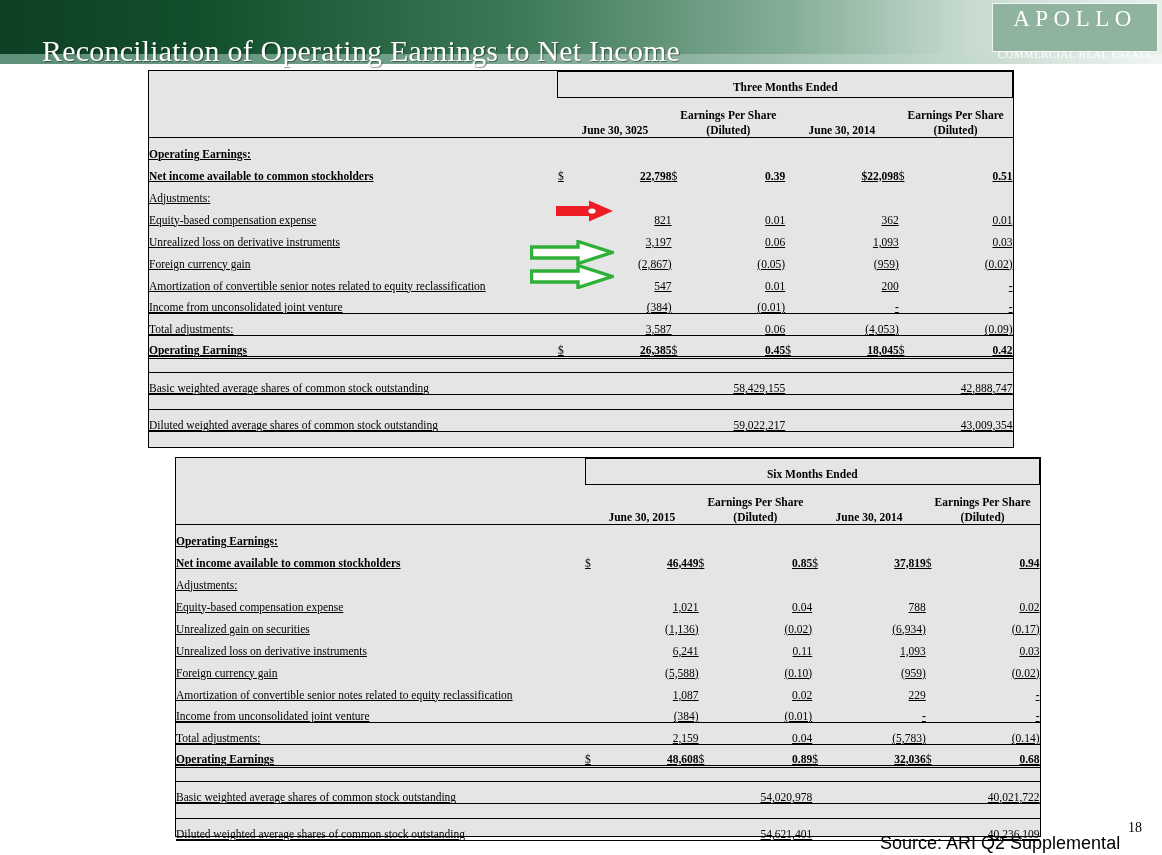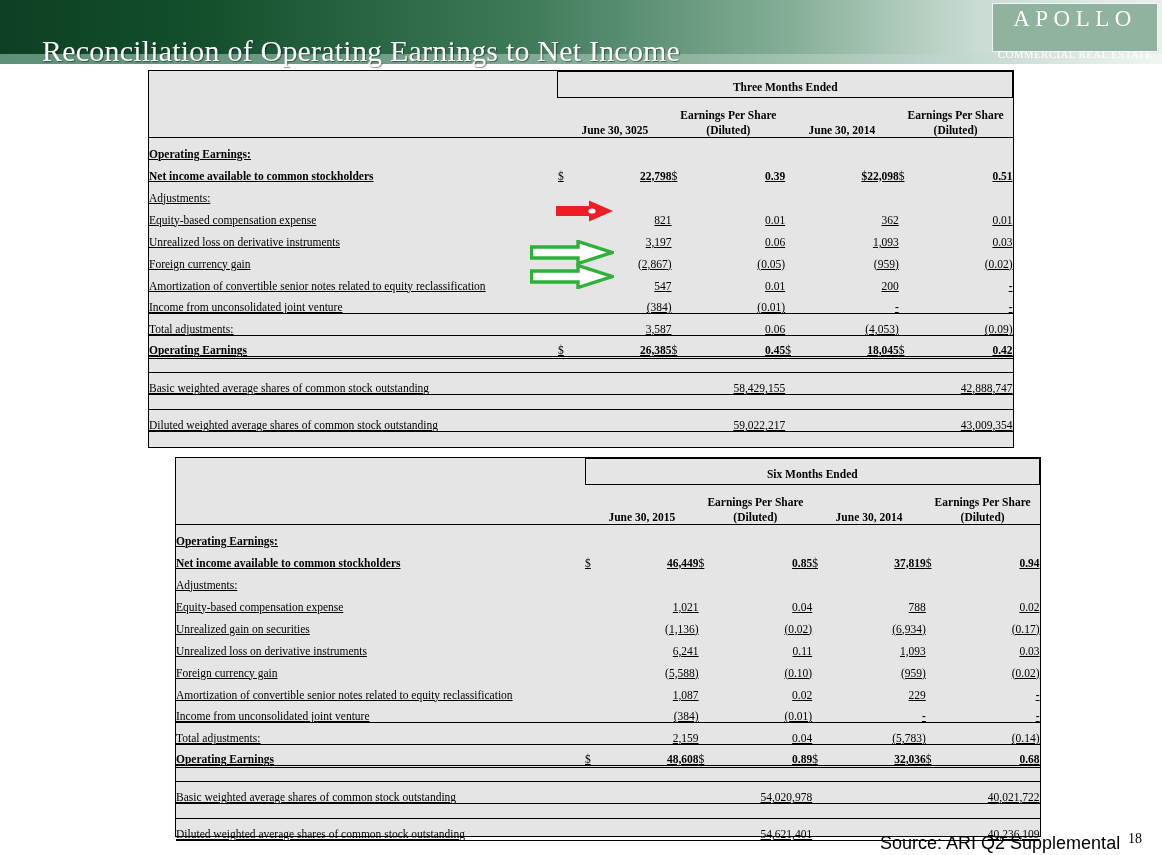--- a/index.html
+++ b/index.html
@@ -108,21 +108,21 @@
 
   
   .source-note{
     position:absolute;left:880px;top:833px;
     font-family:"Liberation Sans", sans-serif;
     font-size:18px;color:#000;white-space:nowrap;
   }
   .page-number{
     position:absolute;left:1128px;top:820px;
     font-family:"Liberation Serif", serif;
-    font-size:14px;color:#000;margin-top:11px;
+    font-size:14px;color:#000;
   }
 </style>
 </head>
 <body>
 
 <div class="slide-header"></div>
 <div class="slide-header-band"></div>
 <div class="slide-title">Reconciliation of Operating Earnings to Net Income</div>
 
 <div class="logo-box">

